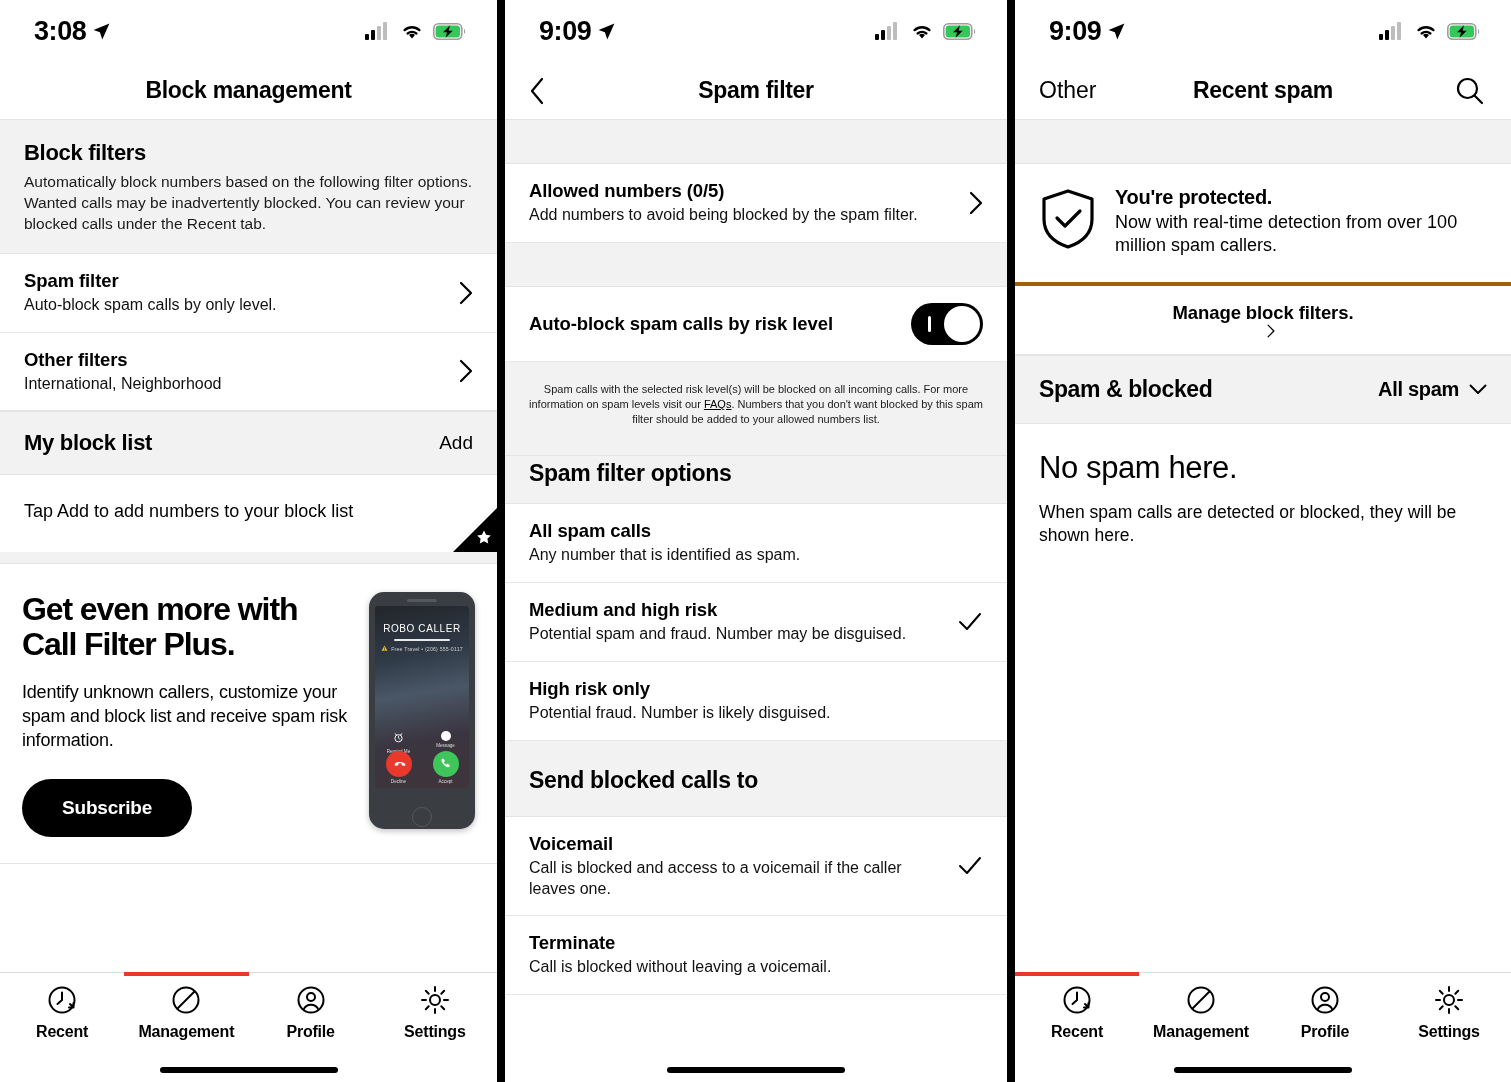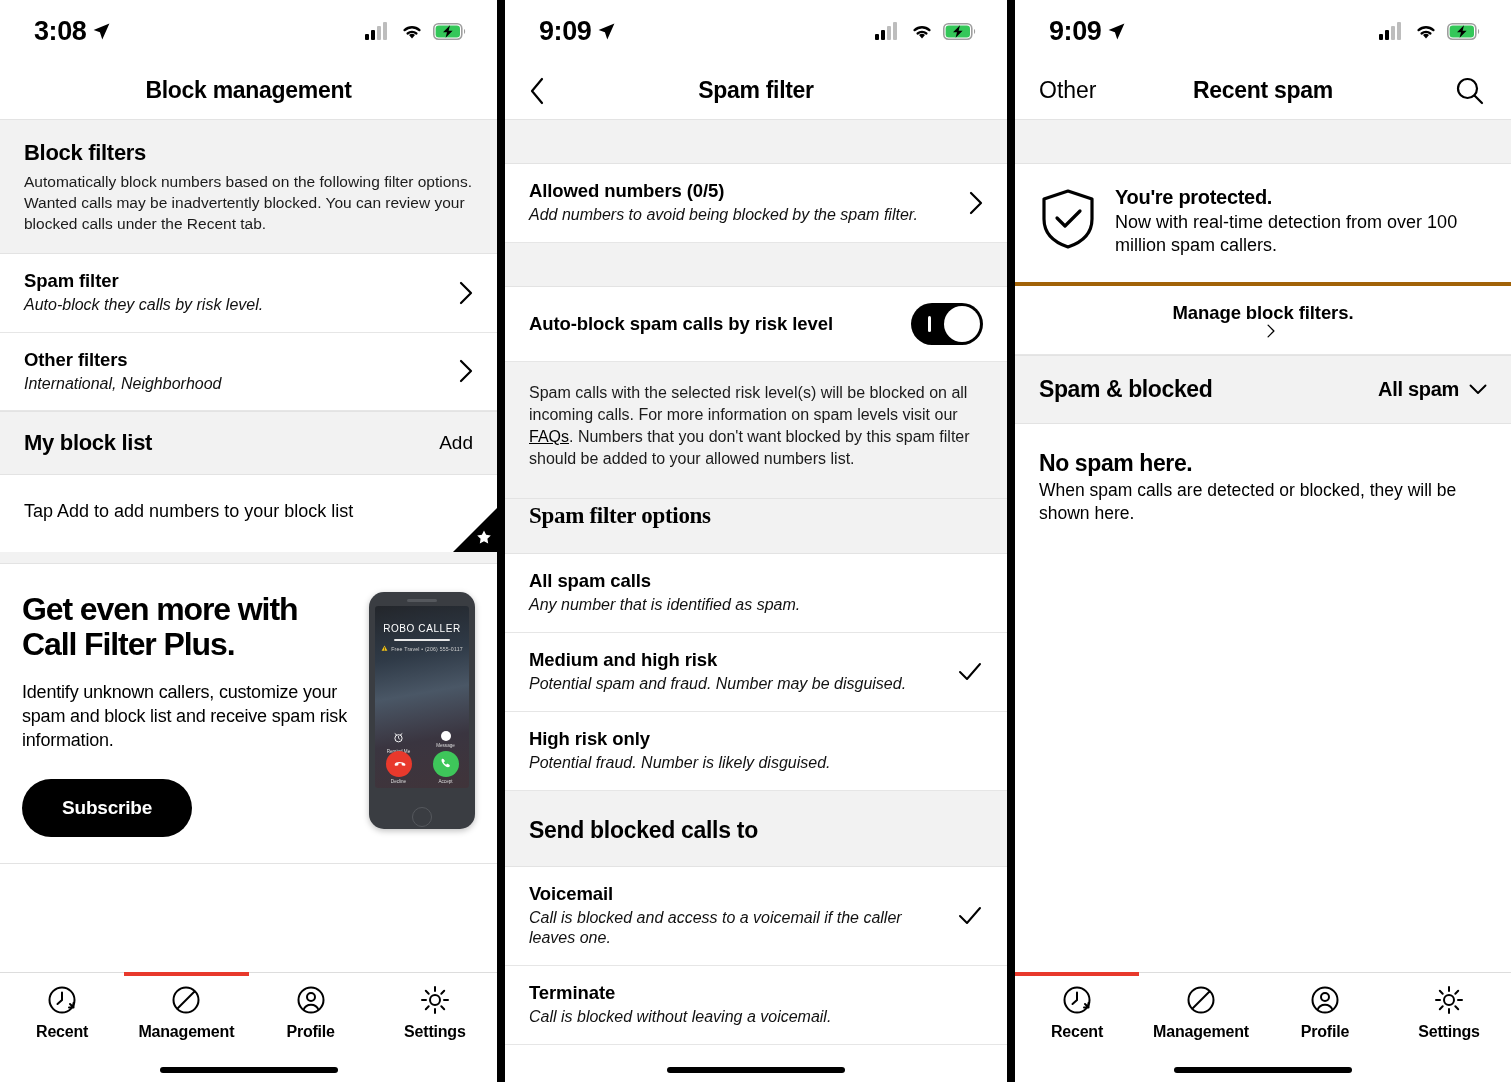--- a/index.html
+++ b/index.html
@@ -82,21 +82,21 @@
 
   .row {
     display: flex; align-items: center;
     padding: 16px 24px;
     border-bottom: 1px solid #e6e6e6;
     background: #fff;
     min-height: 70px;
   }
   .row-texts { flex: 1 1 auto; min-width: 0; }
   .row-title { font-size: 18.5px; color: #000; font-weight: 700; letter-spacing: -0.1px; }
-  .row-sub { font-size: 16px; color: #111; margin-top: 3px; line-height: 1.3; font-style: italic; }
+  .row-sub { font-size: 16px; color: #111; margin-top: 3px; line-height: 1.3; }
   .chev { width: 14px; height: 24px; flex: 0 0 14px; margin-left: 16px; }
   .check { width: 26px; height: 26px; flex: 0 0 26px; margin-left: 16px; }
 
   .list-header {
     display: flex; align-items: center; justify-content: space-between;
     background: #f2f2f2;
     padding: 18px 24px;
     border-top: 1px solid #e3e3e3;
     border-bottom: 1px solid #e3e3e3;
   }
@@ -178,21 +178,21 @@
   .protected {
     display: flex; align-items: flex-start; gap: 18px;
     padding: 22px 24px 24px 24px;
     background: #fff; border-bottom: 4px solid #a16207;
   }
   .shield { width: 58px; height: 62px; flex: 0 0 58px; margin-top: 2px;}
   .protected h3 { font-size: 20px; font-weight: 700; color: #000; letter-spacing: -0.3px; margin-bottom: 2px;}
   .protected p { font-size: 18px; line-height: 1.3; color: #000; }
 
   .empty-state { padding: 26px 24px; background: #fff; }
-  .empty-state h3 { font-size: 23px; font-weight: 700; color: #000; letter-spacing: -0.4px; margin-bottom: 2px; }
+  .empty-state h3 { font-size: 31px; font-weight: 400; color: #000; letter-spacing: -0.4px; margin-bottom: 15px; }
   .empty-state p { font-size: 17.5px; line-height: 1.3; color: #000; }
 
   .filter-header {
     display: flex; align-items: center; justify-content: space-between;
     background: #f2f2f2; padding: 20px 24px;
     border-top: 1px solid #e3e3e3; border-bottom: 1px solid #e3e3e3;
   }
   .filter-header h2 { font-size: 23px; font-weight: 700; letter-spacing: -0.4px; color: #000; }
   .filter-val { display: flex; align-items: center; gap: 10px; font-size: 20px; font-weight: 700; color: #000; letter-spacing: -0.3px;}
   .caret { width: 18px; height: 11px; display: block; }
@@ -275,21 +275,21 @@
     <div class="content">
 
       <div class="section-head">
         <h2>Block filters</h2>
         <p>Automatically block numbers based on the following filter options. Wanted calls may be inadvertently blocked. You can review your blocked calls under the Recent tab.</p>
       </div>
 
       <div class="row">
         <div class="row-texts">
           <div class="row-title">Spam filter</div>
-          <div class="row-sub">Auto-block they calls by risk level.</div>
+          <div class="row-sub">Auto-block spam calls by only level.</div>
         </div>
         <svg class="chev" viewBox="0 0 14 24">
             <path d="M2 2l10 10L2 22" stroke="#000" stroke-width="2.2" fill="none" stroke-linecap="round" stroke-linejoin="round"></path>
           </svg>
       </div>
 
       <div class="row">
         <div class="row-texts">
           <div class="row-title">Other filters</div>
           <div class="row-sub">International, Neighborhood</div>
@@ -475,26 +475,26 @@
         <div class="row-texts">
           <div class="row-title">Auto-block spam calls by risk level</div>
         </div>
         <div class="toggle">
           <div class="bar"></div>
           <div class="knob"></div>
         </div>
       </div>
 
       <div class="section-head" style="padding-bottom:28px;">
-        <p style="font-size:16px;line-height:1.38;">
+        <p style="font-size:11px;line-height:1.38;text-align:center;">
           <span>Spam calls with the selected risk level(s) will be blocked on all incoming calls. For more information on spam levels visit our </span><span class="faq-link">FAQs</span><span>.  Numbers that you don't want blocked by this spam filter should be added to your allowed numbers list.</span>
         </p>
       </div>
 
-      <div class="section-head" style="border-top:none;padding-top:4px;padding-bottom:24px;font-family:Liberation Serif, serif;">
+      <div class="section-head" style="border-top:none;padding-top:4px;padding-bottom:16px;">
         <h2 style="margin-bottom:0;font-size:23px;">Spam filter options</h2>
       </div>
 
       <div class="row">
         <div class="row-texts">
           <div class="row-title">All spam calls</div>
           <div class="row-sub">Any number that is identified as spam.</div>
         </div>
       </div>
 

